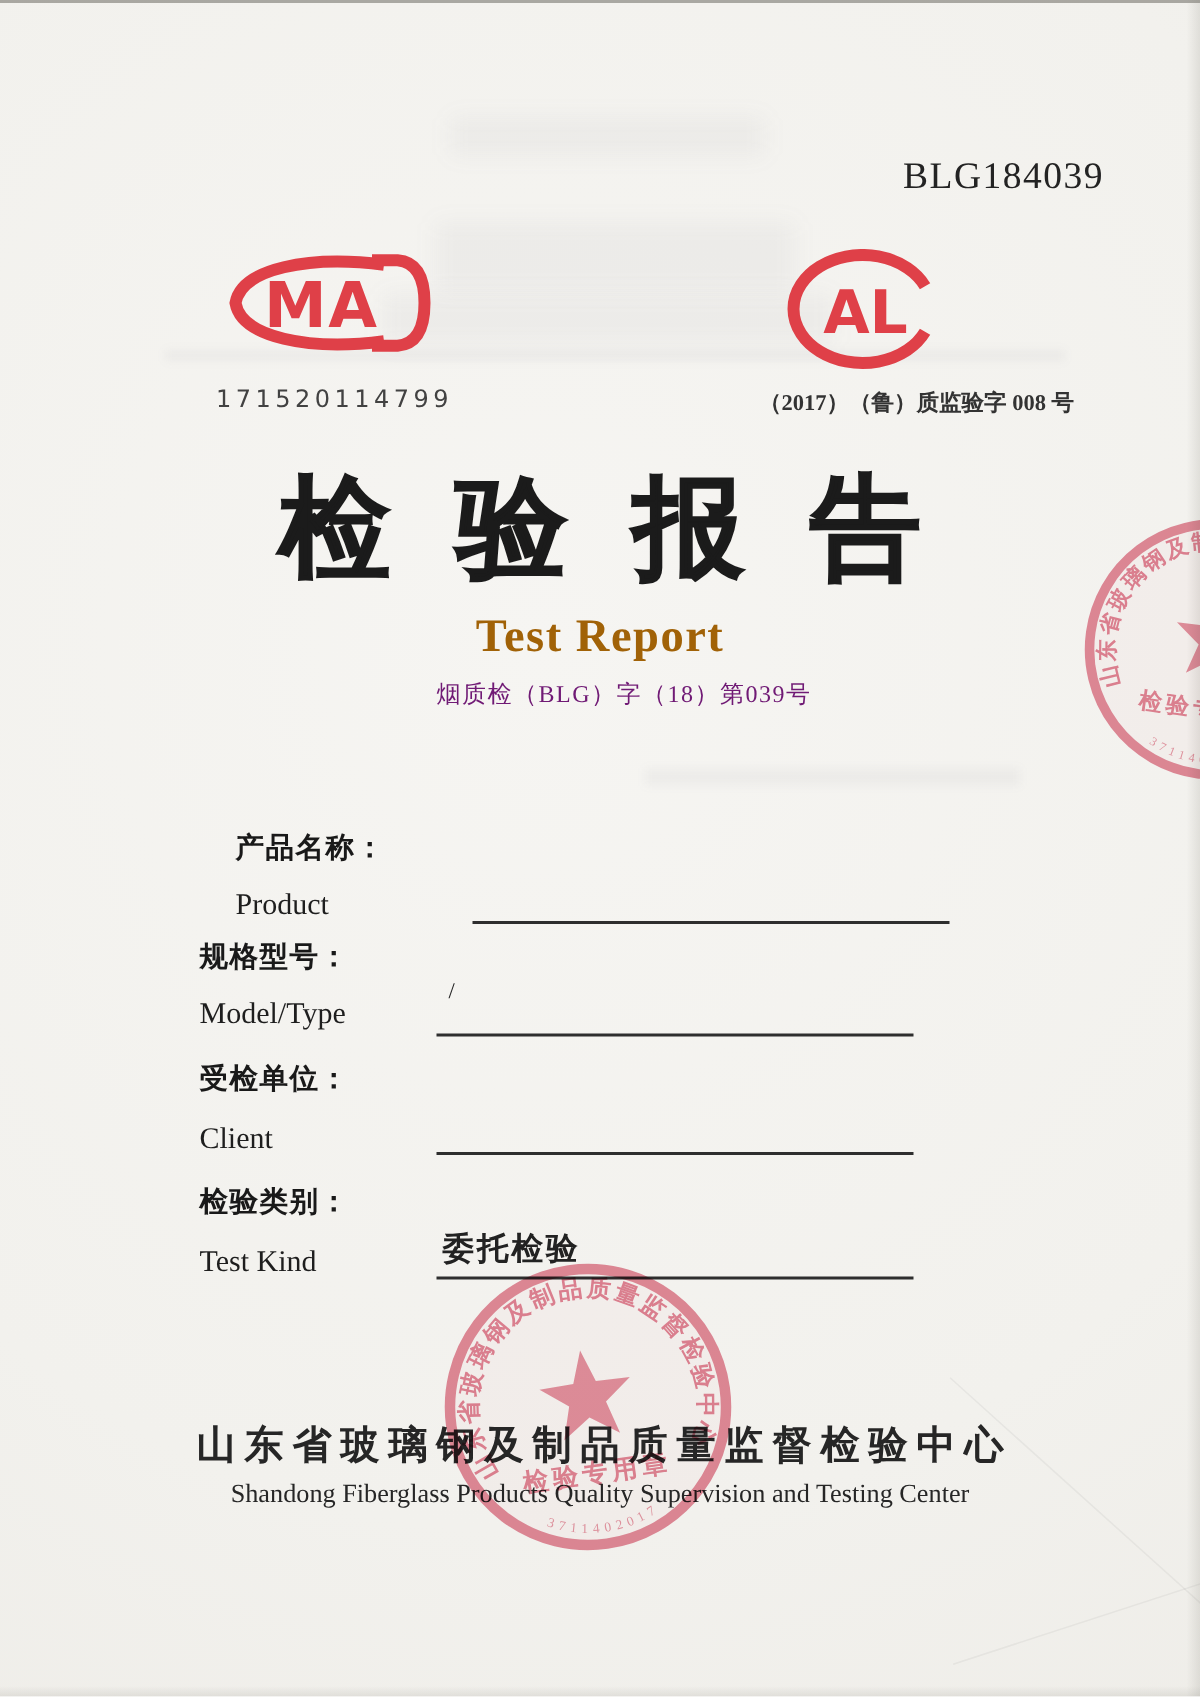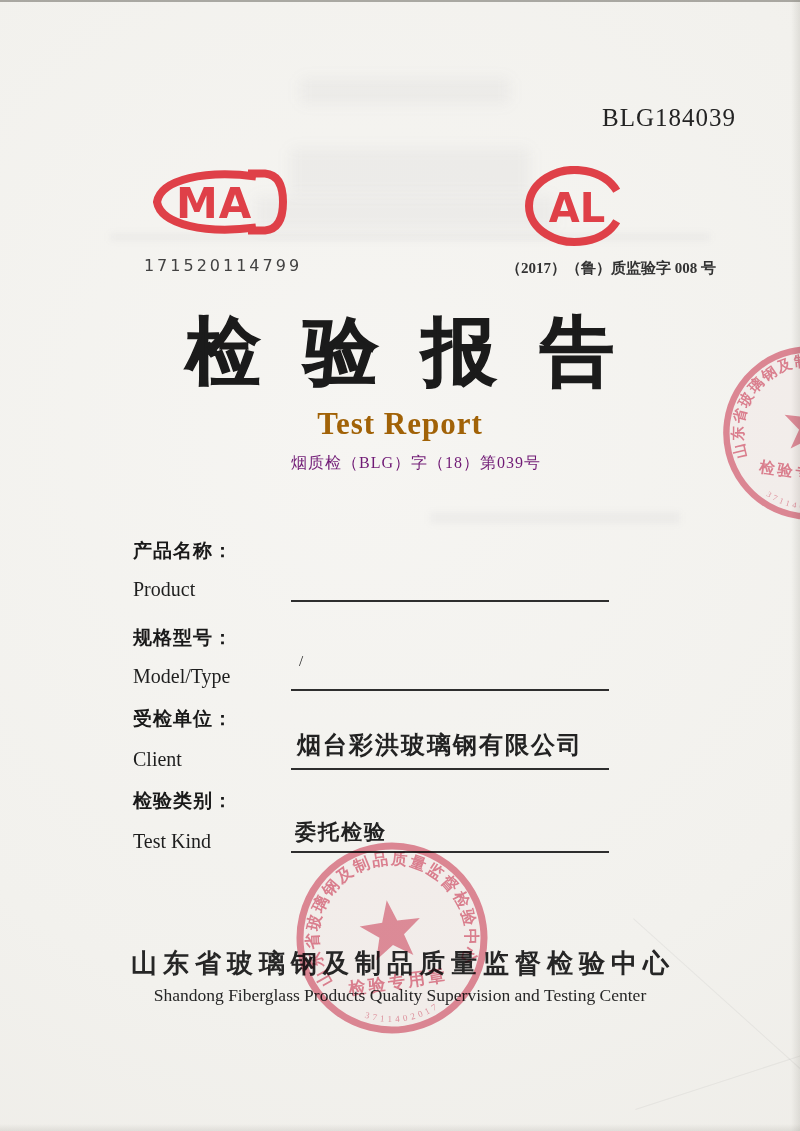--- a/index.html
+++ b/index.html
@@ -43,21 +43,21 @@
     font-size:31px;font-weight:bold;letter-spacing:1px;color:#a16207;}
   .report-code{left:16px;top:453px;width:100%;text-align:center;
     font-size:16px;font-weight:500;letter-spacing:1px;color:#701a75;}
 
   
   .field{left:133px;width:540px;height:90px;}
   .field .label-cn{position:absolute;left:0;top:0;font-size:19px;font-weight:700;color:#191919;letter-spacing:1px;}
   .field .label-en{position:absolute;left:0;top:40px;font-size:20px;color:#1e1e1e;}
   .field .value{position:absolute;left:160px;top:24px;font-size:21px;font-weight:700;color:#222;letter-spacing:1px;white-space:nowrap;}
   .field .rule{position:absolute;left:158px;top:62px;width:318px;border-bottom:2px solid #2e2e2e;}
-  .f1{top:538px;}
+  .f1{top:552px;margin-left:24px;}
   .f2{top:625px;}
   .f2 .value{font-weight:400;font-size:15px;left:166px;top:28px;}
   .f2 .rule{top:64px;}
   .f3{top:706px;}
   .f3 .label-en{top:42px;}
   .f3 .value{font-size:24px;font-weight:600;letter-spacing:2px;top:23px;left:164px;}
   .f3 .rule{top:62px;}
   .f4{top:788px;}
   .f4 .label-en{top:42px;}
   .f4 .value{font-weight:600;letter-spacing:2px;top:30px;left:162px;}
@@ -122,21 +122,20 @@
 </div>
 <div class="abs field f2">
   <span class="label-cn">规格型号：</span>
   <span class="label-en">Model/Type</span>
   <span class="value">/</span>
   <span class="rule"></span>
 </div>
 <div class="abs field f3">
   <span class="label-cn">受检单位：</span>
   <span class="label-en">Client</span>
-  <span class="value">烟台彩洪玻璃钢有限公司</span>
   <span class="rule"></span>
 </div>
 <div class="abs field f4">
   <span class="label-cn">检验类别：</span>
   <span class="label-en">Test Kind</span>
   <span class="value">委托检验</span>
   <span class="rule"></span>
 </div>
 
 <div class="abs org-cn">山东省玻璃钢及制品质量监督检验中心</div>

